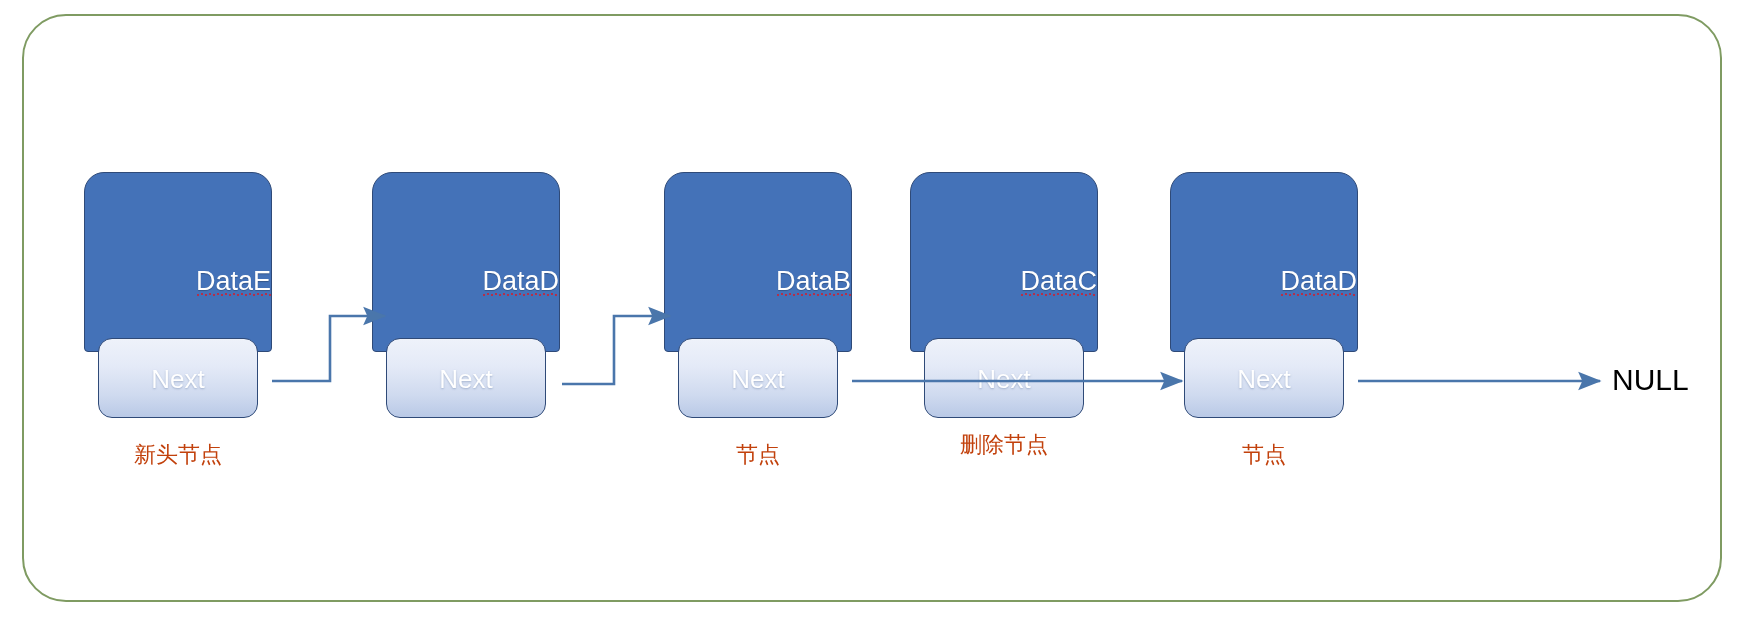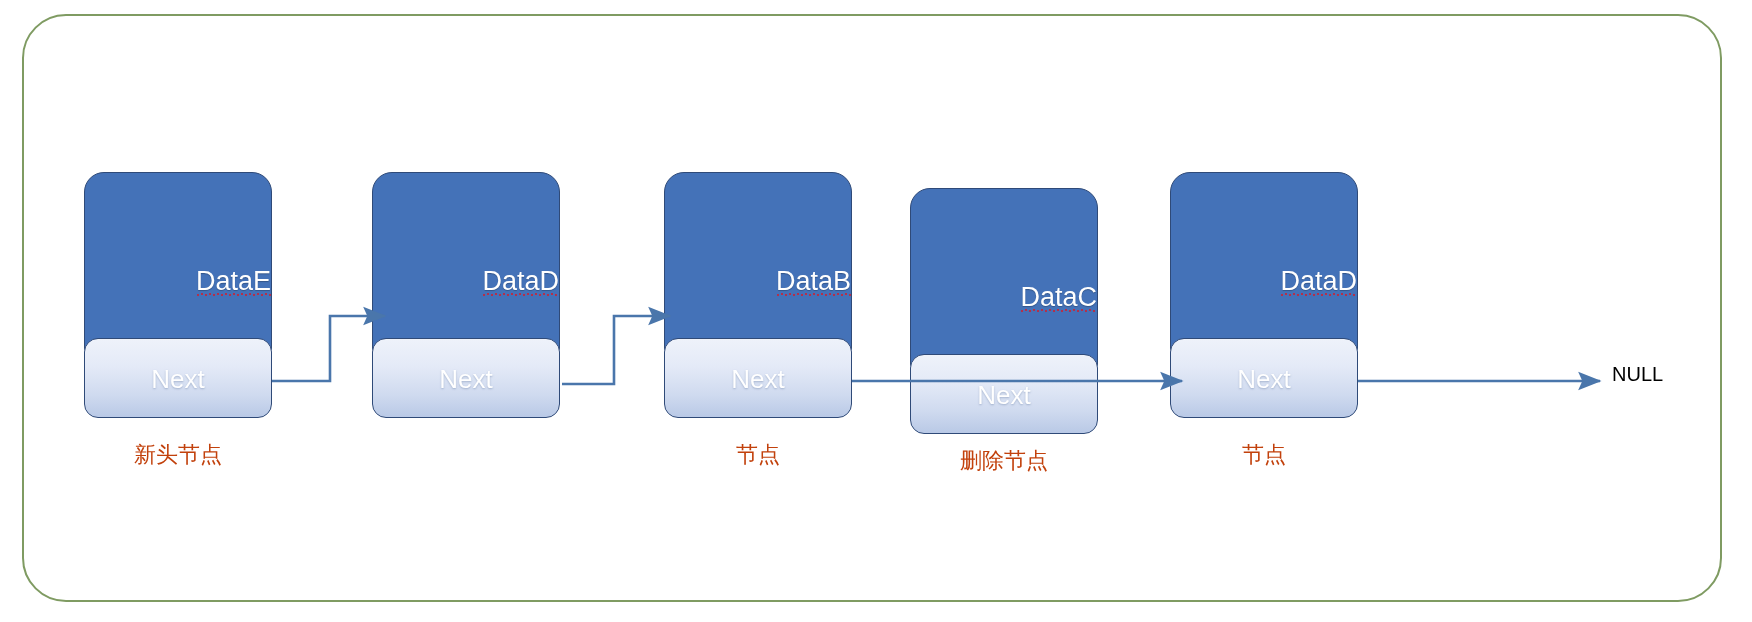--- a/index.html
+++ b/index.html
@@ -60,22 +60,22 @@
   .data-label .sq{
     background-image:
       radial-gradient(circle at 2px 2.2px, #b2304b 1.1px, rgba(255,255,255,0) 1.4px),
       radial-gradient(circle at 6px 0.6px, #b2304b 1.1px, rgba(255,255,255,0) 1.4px);
     background-size:8px 4px;
     background-repeat:repeat-x;
     background-position:0 100%;
     padding-bottom:1px;
   }
   .next-box{
-    position:absolute;left:0;top:166px;
-    width:188px;height:80px;
+    position:absolute;left:14px;top:166px;
+    width:160px;height:80px;
     background:linear-gradient(to bottom,#eef2fa 0%,#e4eaf7 35%,#cfdaef 72%,#b9c9e6 100%);
     border:1.5px solid #2f4a78;
     border-radius:14px;
     box-sizing:border-box;
   }
   .next-label{
     position:absolute;left:0;right:0;top:25px;
     text-align:center;
     color:#ffffff;
     font-size:26px;
@@ -83,21 +83,21 @@
   }
   .node-caption{
     position:absolute;left:-20px;width:228px;top:268px;
     text-align:center;color:#c2410c;font-size:22px;
     white-space:nowrap;
   }
 
   
   #null-label{
     position:absolute;left:1612px;top:363px;
-    font-size:20px;color:#000000;
+    font-size:30px;color:#000000;
   }
 
   
   #wires{position:absolute;left:0;top:0;width:1752px;height:622px;pointer-events:none;}
 </style>
 </head>
 <body>
 
 <div id="frame"></div>
 
@@ -128,21 +128,21 @@
   <div class="node" style="left:664px;top:172px;">
     <div class="data-box">
       <div class="data-label"><span class="sq">DataB</span></div>
     </div>
     <div class="next-box">
       <div class="next-label">Next</div>
     </div>
     <div class="node-caption">节点</div>
   </div>
 
-  <div class="node" style="left:910px;top:172px;margin-top:16px;">
+  <div class="node" style="left:910px;top:172px;">
     <div class="data-box">
       <div class="data-label"><span class="sq">DataC</span></div>
     </div>
     <div class="next-box">
       <div class="next-label">Next</div>
     </div>
     <div class="node-caption" style="top:258px;">删除节点</div>
   </div>
 
   <div class="node" style="left:1170px;top:172px;">

